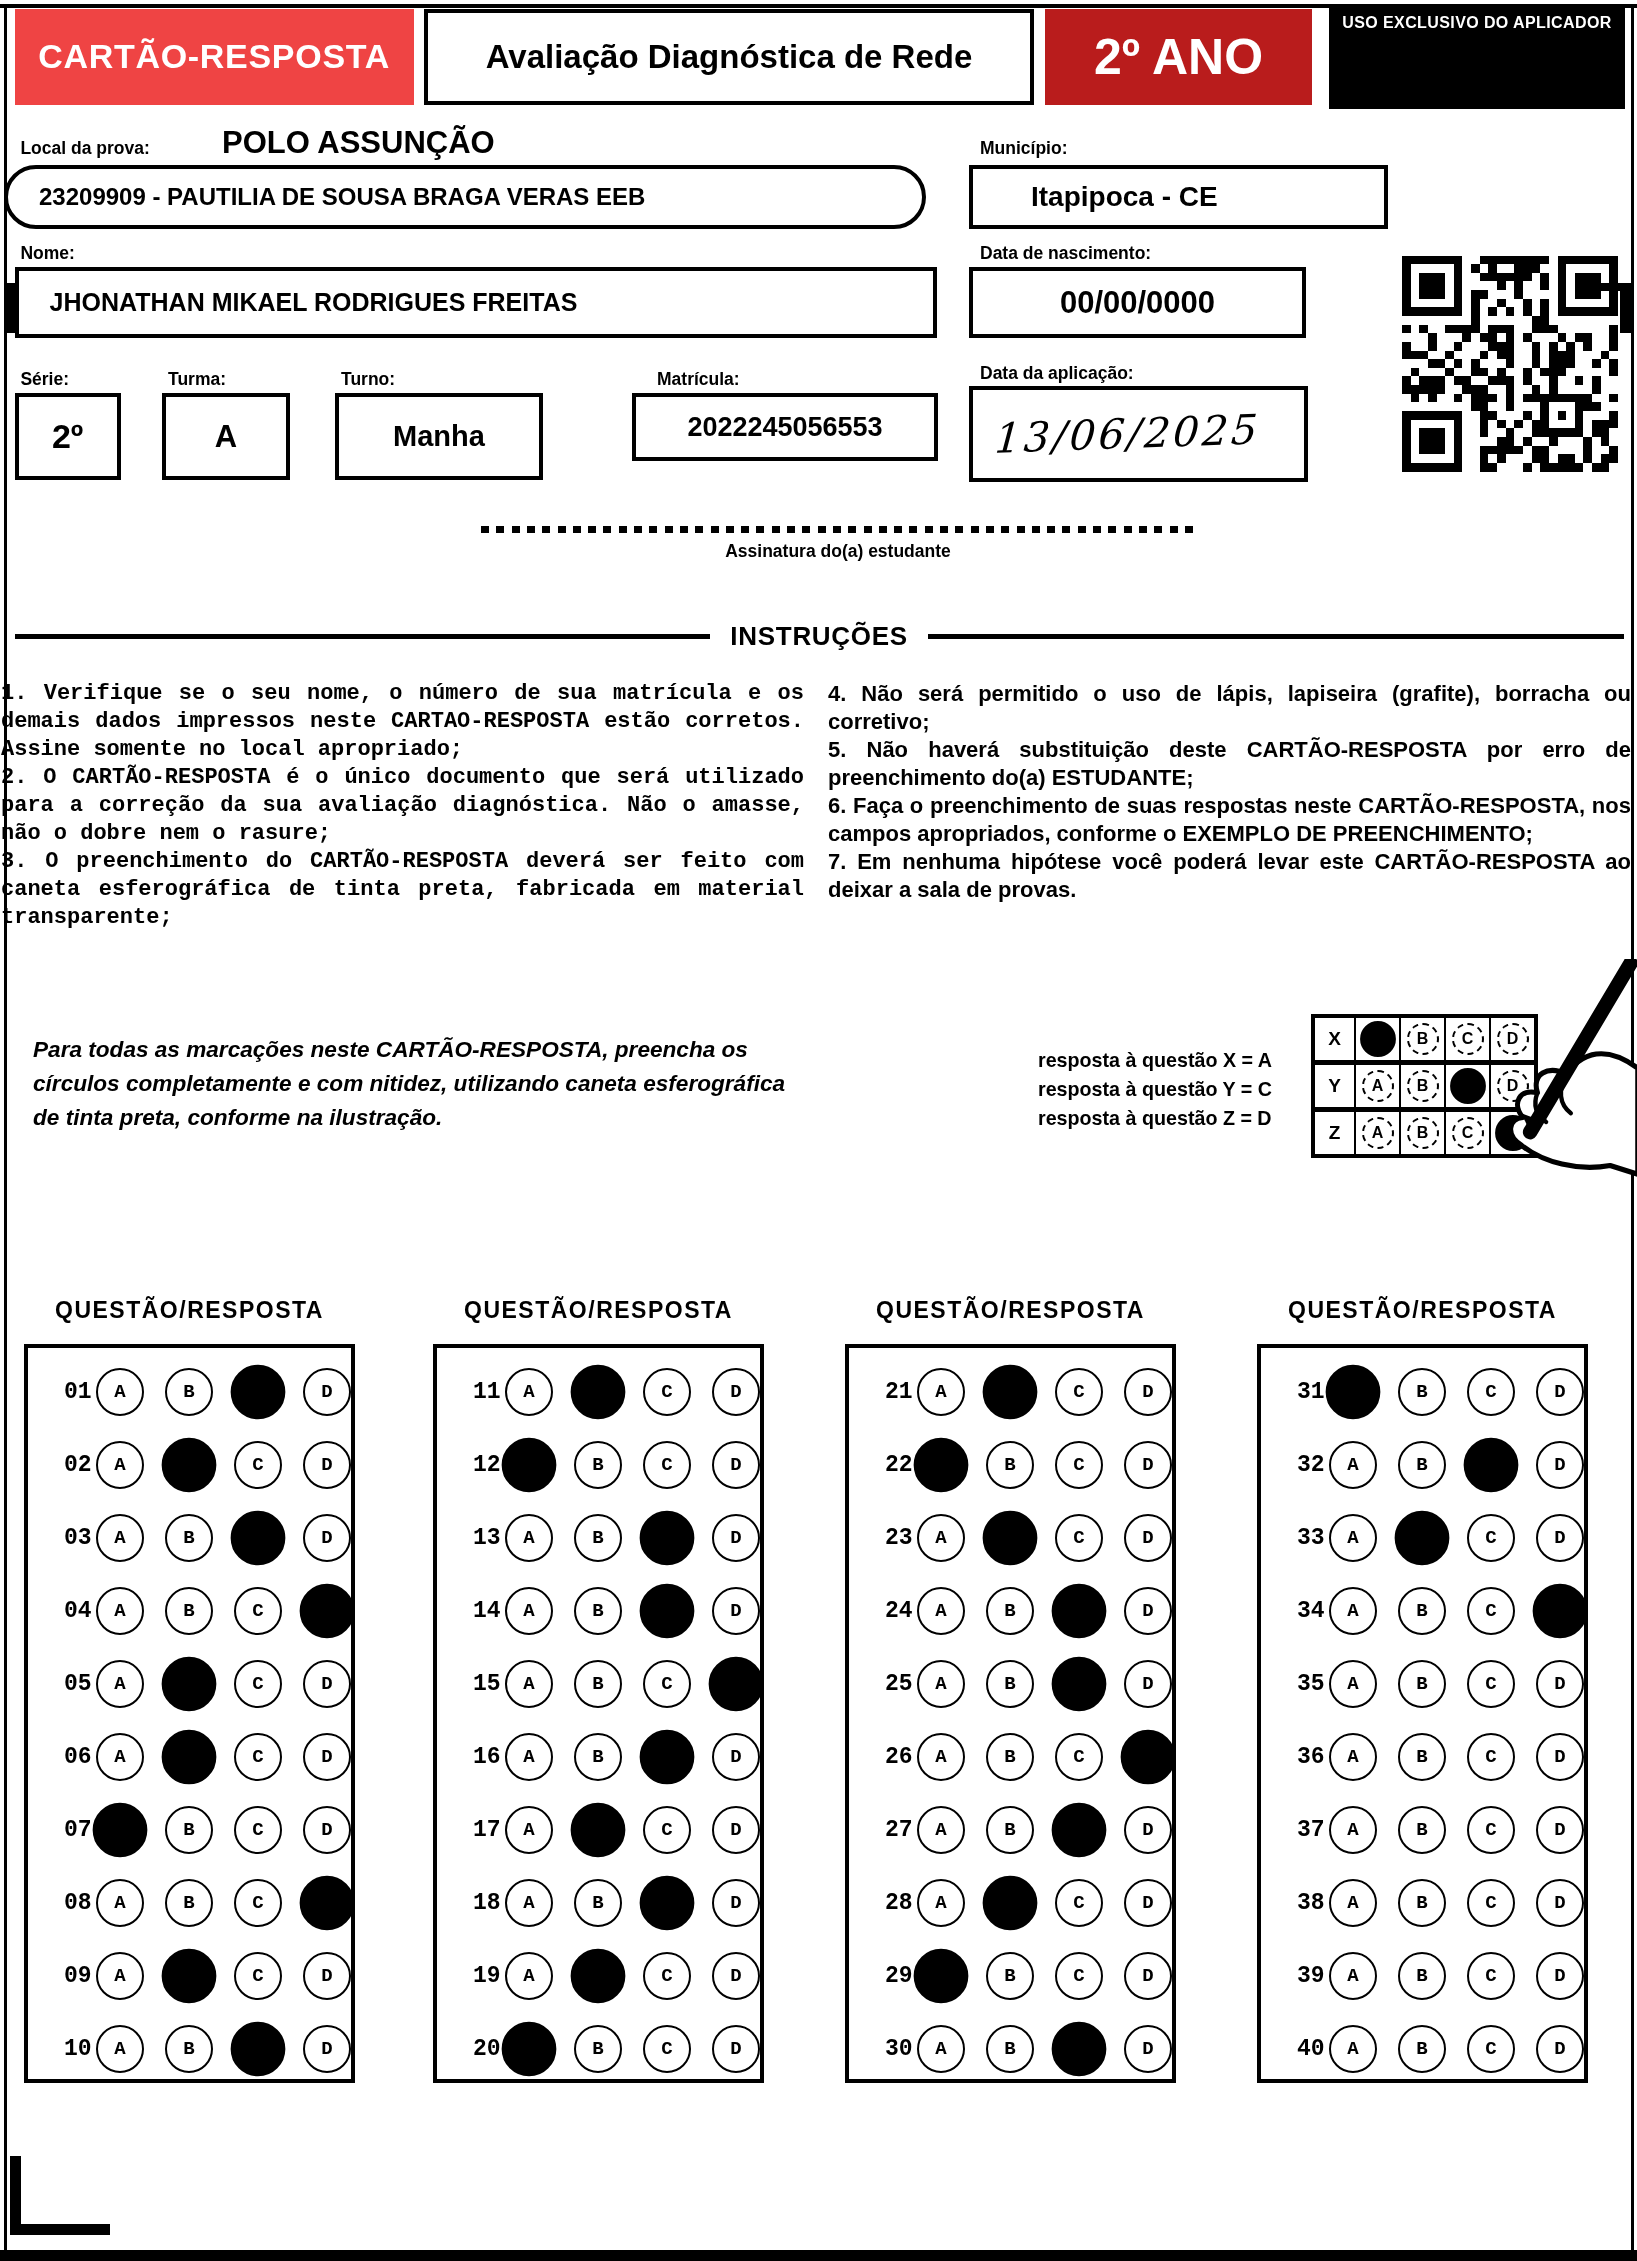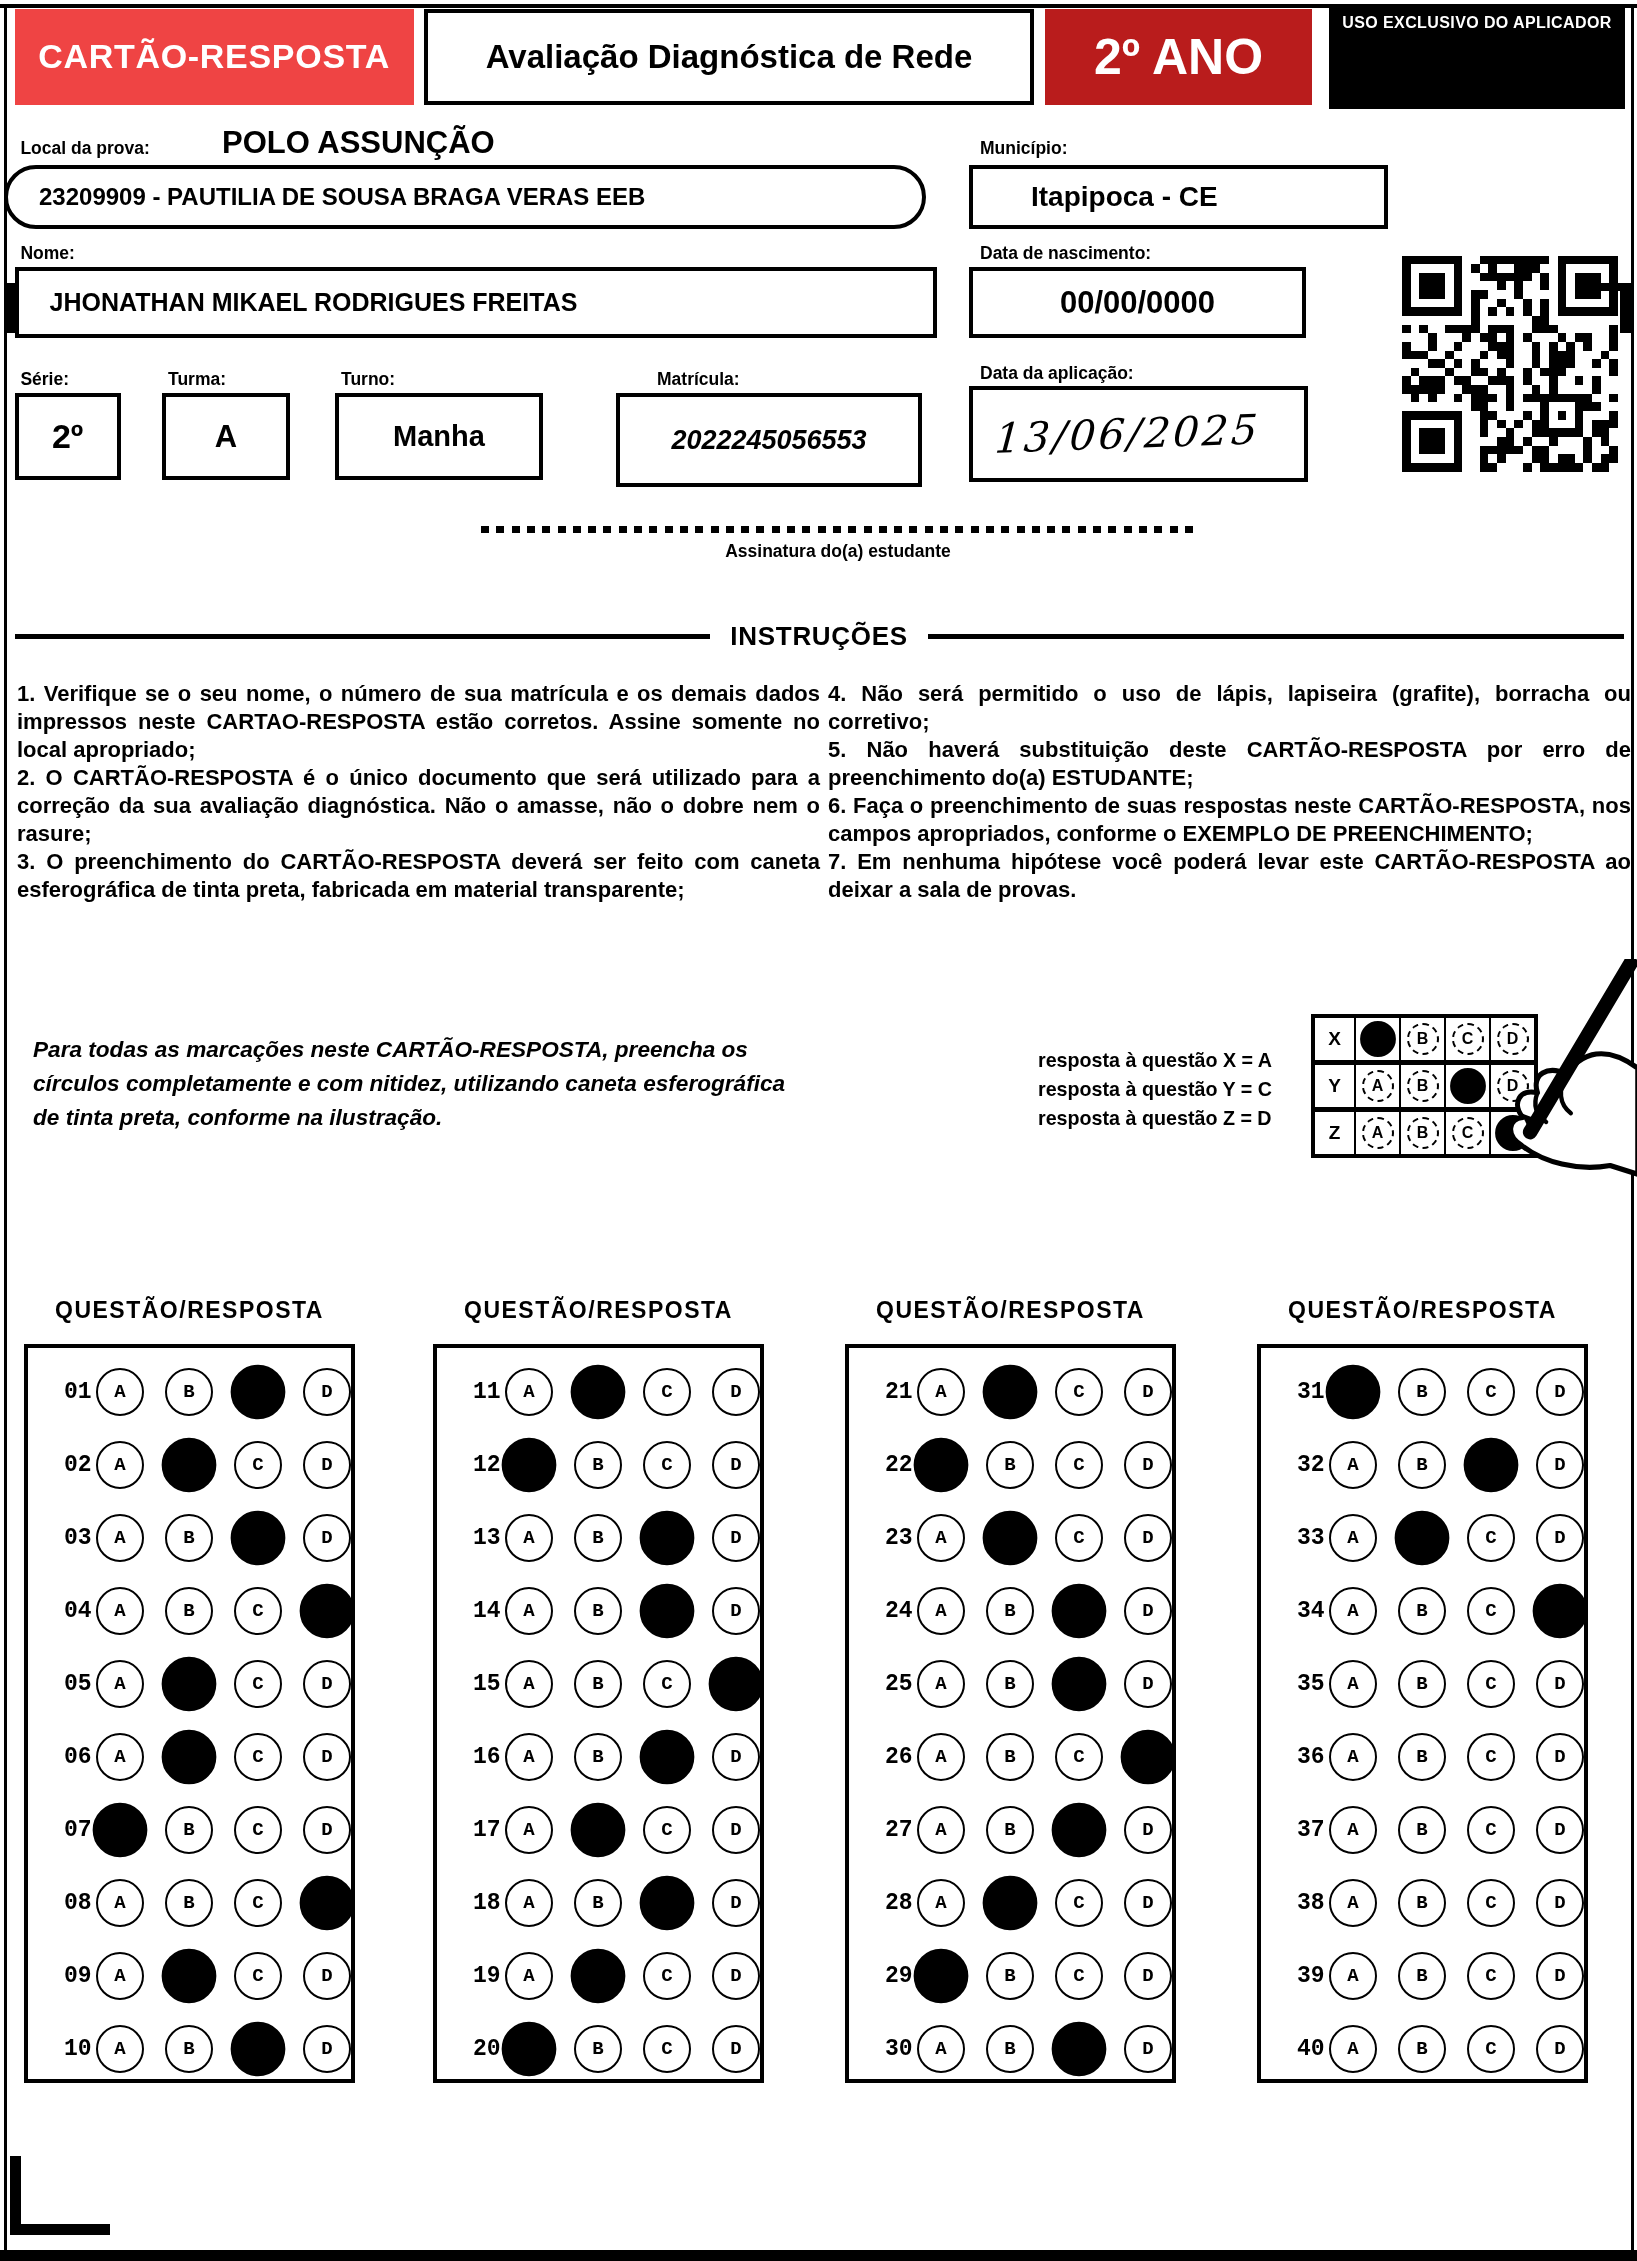--- a/index.html
+++ b/index.html
@@ -46,21 +46,21 @@
             background:repeating-linear-gradient(90deg,#000 0 8px,transparent 8px 15.3px);}
   .sig-label{position:absolute;left:481px;top:541px;width:714px;text-align:center;font-size:17.5px;font-weight:bold;}
 
   
   .instr-header{position:absolute;left:14.6px;top:621px;width:1609px;display:flex;align-items:center;}
   .instr-line{flex:1;height:5.1px;background:#000;}
   .instr-title{margin:0 20.4px;font-size:26px;font-weight:bold;letter-spacing:0.7px;}
   .instr-col{position:absolute;top:680px;width:803px;font-size:22px;font-weight:bold;
              line-height:28px;text-align:justify;}
   .instr-col p{margin:0;}
-  .instr-left{left:17px;}
+  .instr-left{left:1px;font-family:Liberation Mono, monospace;}
   .instr-right{left:828px;}
 
   
   .fill-note{position:absolute;left:33px;top:1033px;width:779px;font-size:22.6px;font-weight:bold;
              font-style:italic;line-height:34px;}
   .legend{position:absolute;left:1038px;top:1046px;font-size:19.7px;font-weight:bold;line-height:29px;}
   .ex-grid{position:absolute;left:1311px;top:1014px;border:4.4px solid #000;background:#fff;}
   .ex-row{display:flex;border-bottom:5.8px solid #000;}
   .ex-row:last-child{border-bottom:none;}
   .ex-cell{width:45px;height:42px;border-left:2.2px solid #000;display:flex;align-items:center;justify-content:center;box-sizing:border-box;}
@@ -435,21 +435,21 @@
   <div class="flabel" style="left:20.4px;top:369px;">Série:</div>
   <div class="fbox" style="left:14.6px;top:393px;width:106px;height:87px;justify-content:center;font-size:34px;">2º</div>
 
   <div class="flabel" style="left:168px;top:369px;">Turma:</div>
   <div class="fbox" style="left:162px;top:393px;width:128px;height:87px;justify-content:center;font-size:31px;">A</div>
 
   <div class="flabel" style="left:341px;top:369px;">Turno:</div>
   <div class="fbox" style="left:335px;top:393px;width:208px;height:87px;justify-content:center;font-size:29px;">Manha</div>
 
   <div class="flabel" style="left:637px;top:369px;margin-left:20px;">Matrícula:</div>
-  <div class="fbox" style="left:616px;top:393px;width:306px;height:94px;justify-content:center;font-size:27px;font-style:italic;">2022245056553</div>
+  <div class="fbox" style="left:632px;top:393px;width:306px;height:68px;justify-content:center;font-size:27px;">2022245056553</div>
 
   <div class="flabel" style="left:980px;top:363px;">Data da aplicação:</div>
   <div class="fbox" style="left:969px;top:386px;width:339px;height:96px;justify-content:flex-start;padding-left:22px;">
     <span class="handwritten">13/06/2025</span>
   </div>
 
   <div class="sig-line"></div>
   <div class="sig-label">Assinatura do(a) estudante</div>
 
   <div class="instr-header">

